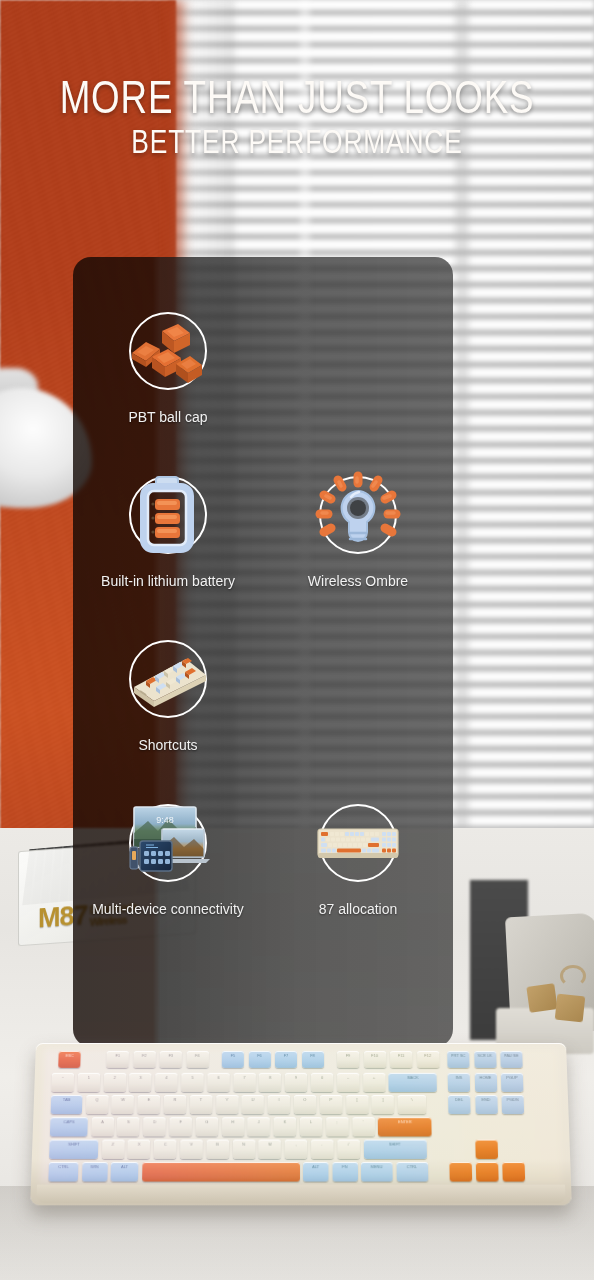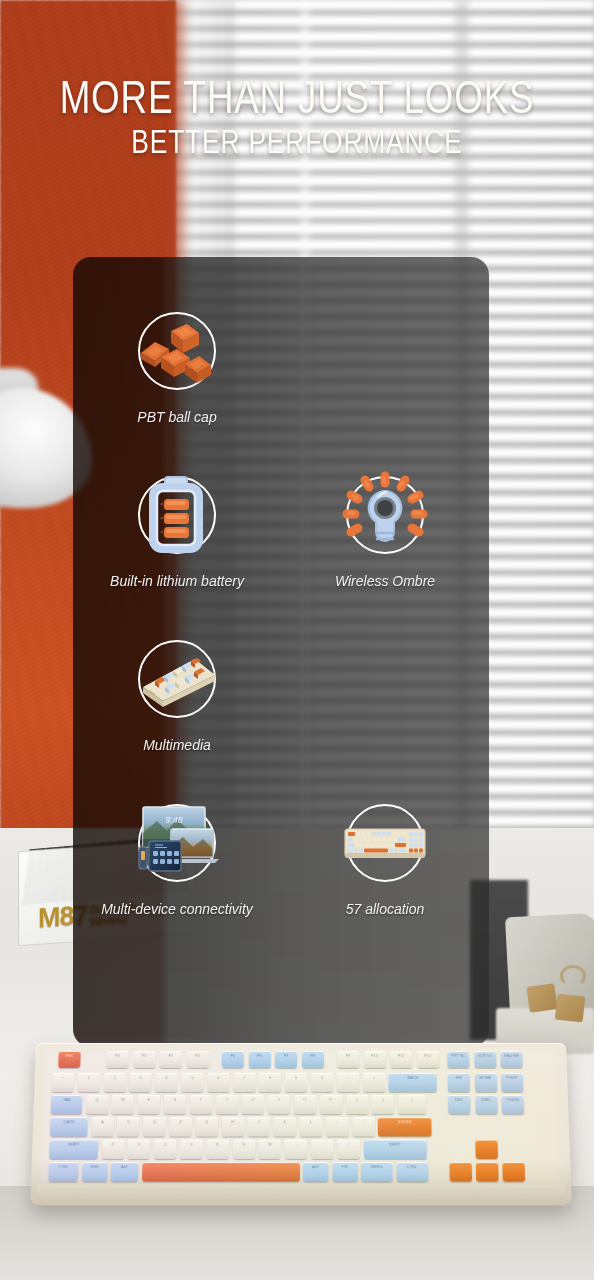--- a/index.html
+++ b/index.html
@@ -121,27 +121,26 @@
     border-bottom-color:transparent; filter:blur(.6px);
   }
   .dark-block {
     position:absolute; left:470px; top:880px; width:58px; height:160px;
     background:linear-gradient(to bottom, #4a4a4a, #3c3c3c);
     filter:blur(1.4px);
   }
 
   
   #feature-card {
-    position:absolute; left:73px; top:257px; width:416px; height:790px;
+    position:absolute; left:73px; top:257px; width:380px; height:790px;
     border-radius:18px;
     background:linear-gradient(to right,
        rgba(18,8,4,.80) 0%, rgba(22,10,5,.80) 21%,
        rgba(24,24,24,.76) 23%, rgba(38,38,38,.72) 60%, rgba(44,44,44,.70) 100%);
     backdrop-filter:blur(1px);
-    font-style:italic;
   }
   .card-grid {
     position:absolute; inset:0;
     padding:48px 0 0 0;
   }
   .feat-row { display:flex; }
   .feat {
     width:50%;
     display:flex; flex-direction:column; align-items:center;
   }
@@ -385,21 +384,21 @@
                   <path d="M50 40 L57 36 L61 39 L54 43 Z" fill="#cfdff2"></path>
                   <path d="M50 40 L54 43 L54 47 L50 44 Z" fill="#a8bfdb"></path>
                   <path d="M59 35 L66 31 L70 34 L63 38 Z" fill="#e0702f"></path>
                   <path d="M59 35 L63 38 L63 42 L59 39 Z" fill="#b5551f"></path>
                 </g>
                 <path d="M14 54 L20 58" stroke="#b9ad90" stroke-width="2"></path>
               </g>
             </svg>
           </div>
         </div>
-        <div class="feat-label">Multimedia</div>
+        <div class="feat-label">Shortcuts</div>
       </div>
     </div>
 
     <div class="feat-row" style="margin-top:44px;">
       <div class="feat">
         <div class="icon-wrap">
           <div class="ring"></div>
           <div class="art">
             <svg width="84" height="84" viewBox="0 0 84 84">
               <defs>
@@ -518,21 +517,21 @@
                   <rect x="51" y="47.5" width="4" height="4" rx="1" fill="#cfdff2"></rect>
                   <rect x="56" y="47.5" width="7" height="4" rx="1" fill="#cfdff2"></rect>
                   <rect x="71" y="47.5" width="4" height="4" rx="1" fill="#e0702f"></rect>
                   <rect x="66" y="47.5" width="4" height="4" rx="1" fill="#e0702f"></rect>
                   <rect x="76" y="47.5" width="4" height="4" rx="1" fill="#e0702f"></rect>
                 </g>
               </g>
             </svg>
           </div>
         </div>
-        <div class="feat-label">57 allocation</div>
+        <div class="feat-label">87 allocation</div>
       </div>
     </div>
 
   </div>
 </div>
 
 <div id="keyboard">
   <div class="kb-plate" id="kb-plate">
       <div class="key orange" style="left: 14px; top: 2px; width: 22px; height: 17px;">ESC</div>
       <div class="key" style="left: 62px; top: 2px; width: 22px; height: 17px;">F1</div>

